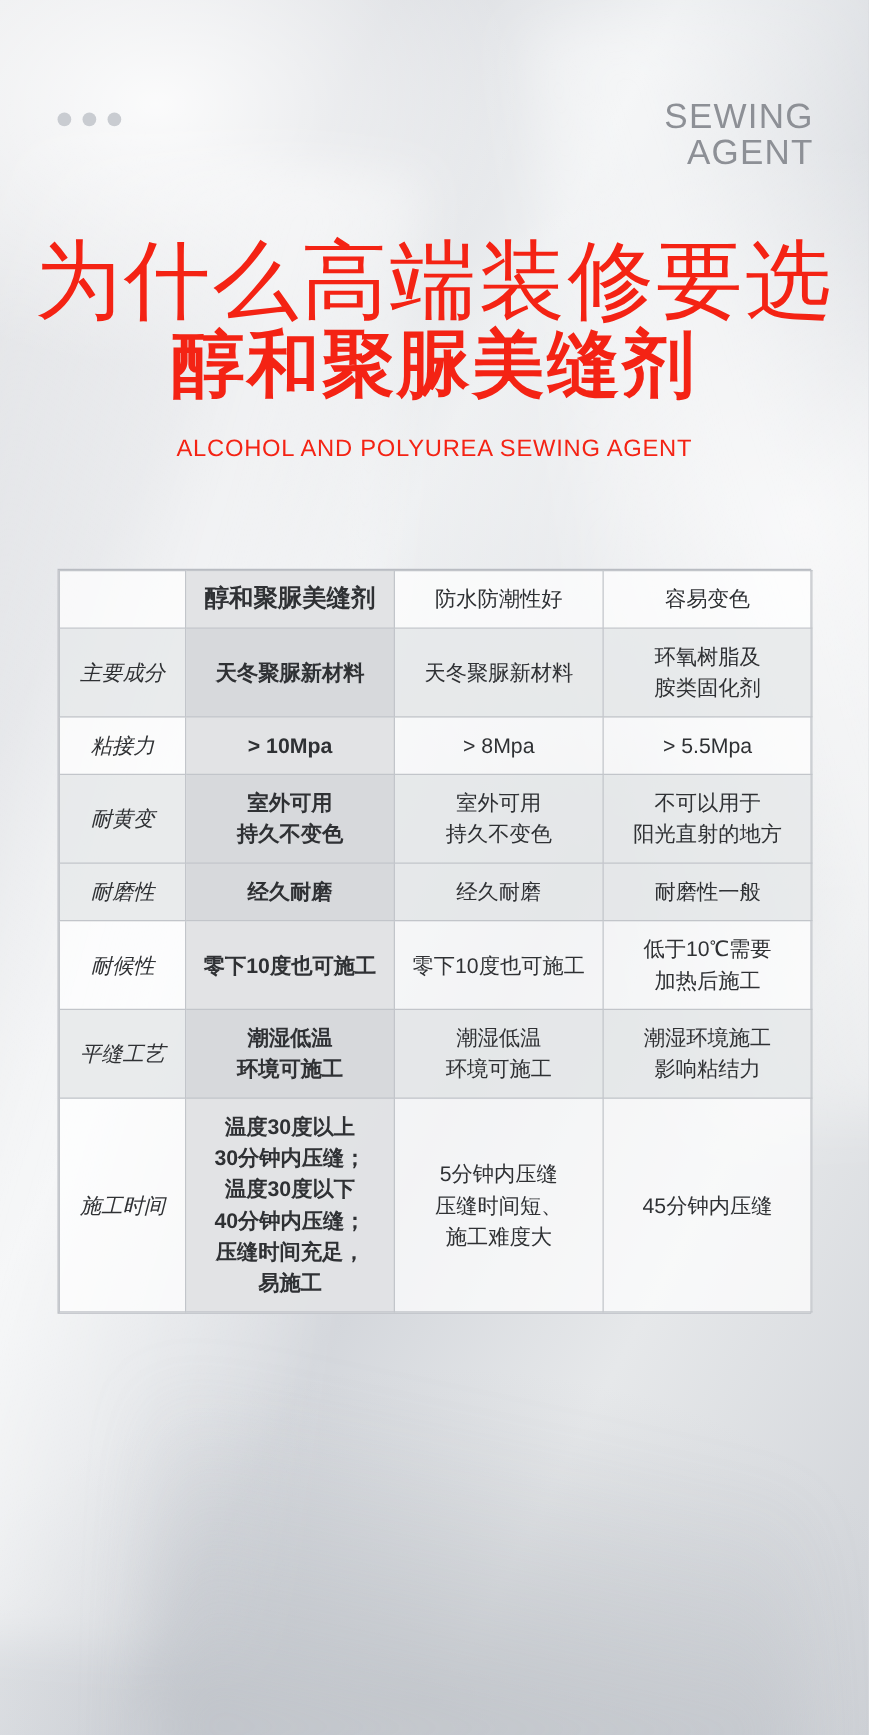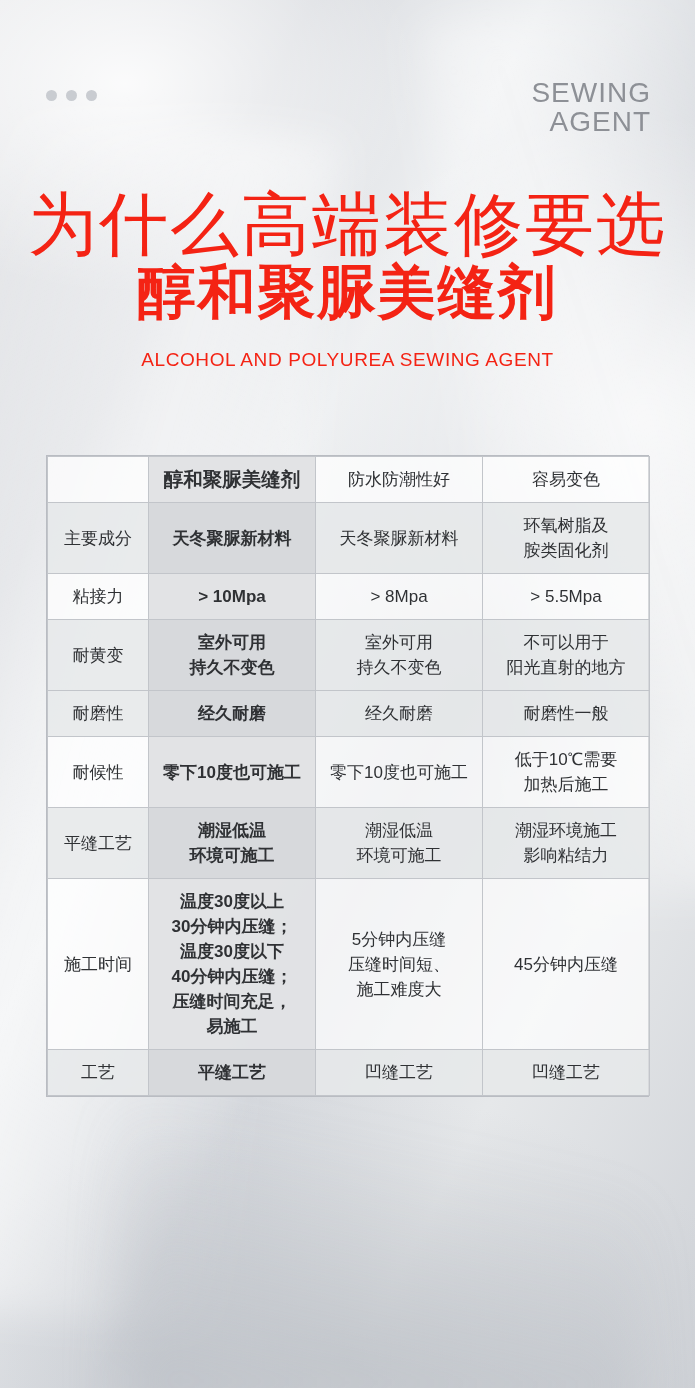--- a/index.html
+++ b/index.html
@@ -136,20 +136,21 @@
     color: #2f3134;
   }
   col.c0 { width: 101px; }
   col.c1 { width: 167px; }
   col.c2 { width: 167px; }
   col.c3 { width: 167px; }
 
   td.label {
     font-size: 17px;
     color: #33363a;
+    font-style: italic;
   }
   td.hl {
     font-weight: 700;
     font-size: 18.5px;
     color: #1d1f22;
   }
   tr.shade td {
     background: rgba(226,228,230,0.72);
   }
   tr.plain td {
@@ -252,22 +253,16 @@
             <td class="hl col-hl tall lh-tight">潮湿低温<br>环境可施工</td>
             <td class="tall lh-tight">潮湿低温<br>环境可施工</td>
             <td class="tall lh-tight">潮湿环境施工<br>影响粘结力</td>
           </tr>
           <tr class="plain">
             <td class="label">施工时间</td>
             <td class="hl col-hl tall lh-tight">温度30度以上<br>30分钟内压缝；<br>温度30度以下<br>40分钟内压缝；<br>压缝时间充足，<br>易施工</td>
             <td class="tall lh-tight">5分钟内压缝<br>压缝时间短、<br>施工难度大</td>
             <td class="tall lh-tight">45分钟内压缝</td>
           </tr>
-          <tr class="shade">
-            <td class="label">工艺</td>
-            <td class="hl col-hl tall lh-tight">平缝工艺</td>
-            <td class="tall lh-tight">凹缝工艺</td>
-            <td class="tall lh-tight">凹缝工艺</td>
-          </tr>
         </tbody>
     </table>
   </div>
 </div>
 
 </body></html>

